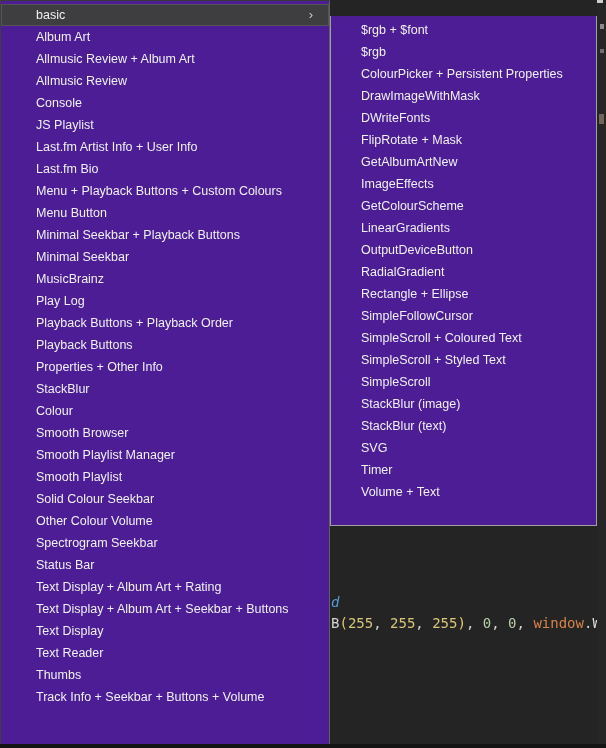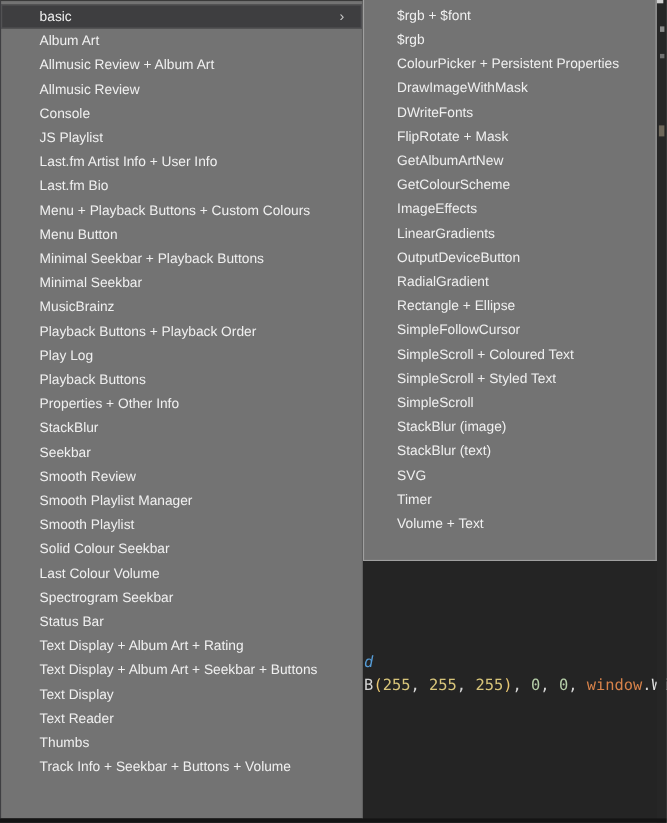--- a/index.html
+++ b/index.html
@@ -39,34 +39,34 @@
     position: absolute;
     left: 0; bottom: 0;
     width: 606px; height: 4px;
     background: #141414;
     z-index: 5;
   }
 
   
   .menu-panel {
     position: absolute;
-    background: #737373;
+    background: #4c1d95;
     box-sizing: border-box;
     z-index: 2;
     padding-top: 3px;
   }
   .root-menu {
     left: 0; top: 0;
     width: 330px; height: 744px;
     border-top: 1px solid #3a3a3a;
     border-left: 1px solid #3f3f42;
     border-right: 1px solid #616161;
   }
   .sub-menu {
-    left: 330px; top: 0;
+    left: 330px; top: 16px;
     width: 267px; height: 510px;
     border: 1px solid #a0a0a0;
     border-top: none;
     z-index: 3;
   }
 
   .menu-item {
     position: relative;
     height: 22px;
     line-height: 22px;
@@ -109,53 +109,53 @@
       <div class="menu-item"><span>Allmusic Review</span></div>
       <div class="menu-item"><span>Console</span></div>
       <div class="menu-item"><span>JS Playlist</span></div>
       <div class="menu-item"><span>Last.fm Artist Info + User Info</span></div>
       <div class="menu-item"><span>Last.fm Bio</span></div>
       <div class="menu-item"><span>Menu + Playback Buttons + Custom Colours</span></div>
       <div class="menu-item"><span>Menu Button</span></div>
       <div class="menu-item"><span>Minimal Seekbar + Playback Buttons</span></div>
       <div class="menu-item"><span>Minimal Seekbar</span></div>
       <div class="menu-item"><span>MusicBrainz</span></div>
+      <div class="menu-item"><span>Play Log</span></div>
       <div class="menu-item"><span>Playback Buttons + Playback Order</span></div>
-      <div class="menu-item"><span>Play Log</span></div>
       <div class="menu-item"><span>Playback Buttons</span></div>
       <div class="menu-item"><span>Properties + Other Info</span></div>
       <div class="menu-item"><span>StackBlur</span></div>
-      <div class="menu-item"><span>Seekbar</span></div>
-      <div class="menu-item"><span>Smooth Review</span></div>
+      <div class="menu-item"><span>Colour</span></div>
+      <div class="menu-item"><span>Smooth Browser</span></div>
       <div class="menu-item"><span>Smooth Playlist Manager</span></div>
       <div class="menu-item"><span>Smooth Playlist</span></div>
       <div class="menu-item"><span>Solid Colour Seekbar</span></div>
-      <div class="menu-item"><span>Last Colour Volume</span></div>
+      <div class="menu-item"><span>Other Colour Volume</span></div>
       <div class="menu-item"><span>Spectrogram Seekbar</span></div>
       <div class="menu-item"><span>Status Bar</span></div>
       <div class="menu-item"><span>Text Display + Album Art + Rating</span></div>
       <div class="menu-item"><span>Text Display + Album Art + Seekbar + Buttons</span></div>
       <div class="menu-item"><span>Text Display</span></div>
       <div class="menu-item"><span>Text Reader</span></div>
       <div class="menu-item"><span>Thumbs</span></div>
       <div class="menu-item"><span>Track Info + Seekbar + Buttons + Volume</span></div>
     </div>
 </div>
 
 <div class="menu-panel sub-menu">
   <div id="sub-menu-list">
       <div class="menu-item"><span>$rgb + $font</span></div>
       <div class="menu-item"><span>$rgb</span></div>
       <div class="menu-item"><span>ColourPicker + Persistent Properties</span></div>
       <div class="menu-item"><span>DrawImageWithMask</span></div>
       <div class="menu-item"><span>DWriteFonts</span></div>
       <div class="menu-item"><span>FlipRotate + Mask</span></div>
       <div class="menu-item"><span>GetAlbumArtNew</span></div>
+      <div class="menu-item"><span>ImageEffects</span></div>
       <div class="menu-item"><span>GetColourScheme</span></div>
-      <div class="menu-item"><span>ImageEffects</span></div>
       <div class="menu-item"><span>LinearGradients</span></div>
       <div class="menu-item"><span>OutputDeviceButton</span></div>
       <div class="menu-item"><span>RadialGradient</span></div>
       <div class="menu-item"><span>Rectangle + Ellipse</span></div>
       <div class="menu-item"><span>SimpleFollowCursor</span></div>
       <div class="menu-item"><span>SimpleScroll + Coloured Text</span></div>
       <div class="menu-item"><span>SimpleScroll + Styled Text</span></div>
       <div class="menu-item"><span>SimpleScroll</span></div>
       <div class="menu-item"><span>StackBlur (image)</span></div>
       <div class="menu-item"><span>StackBlur (text)</span></div>

